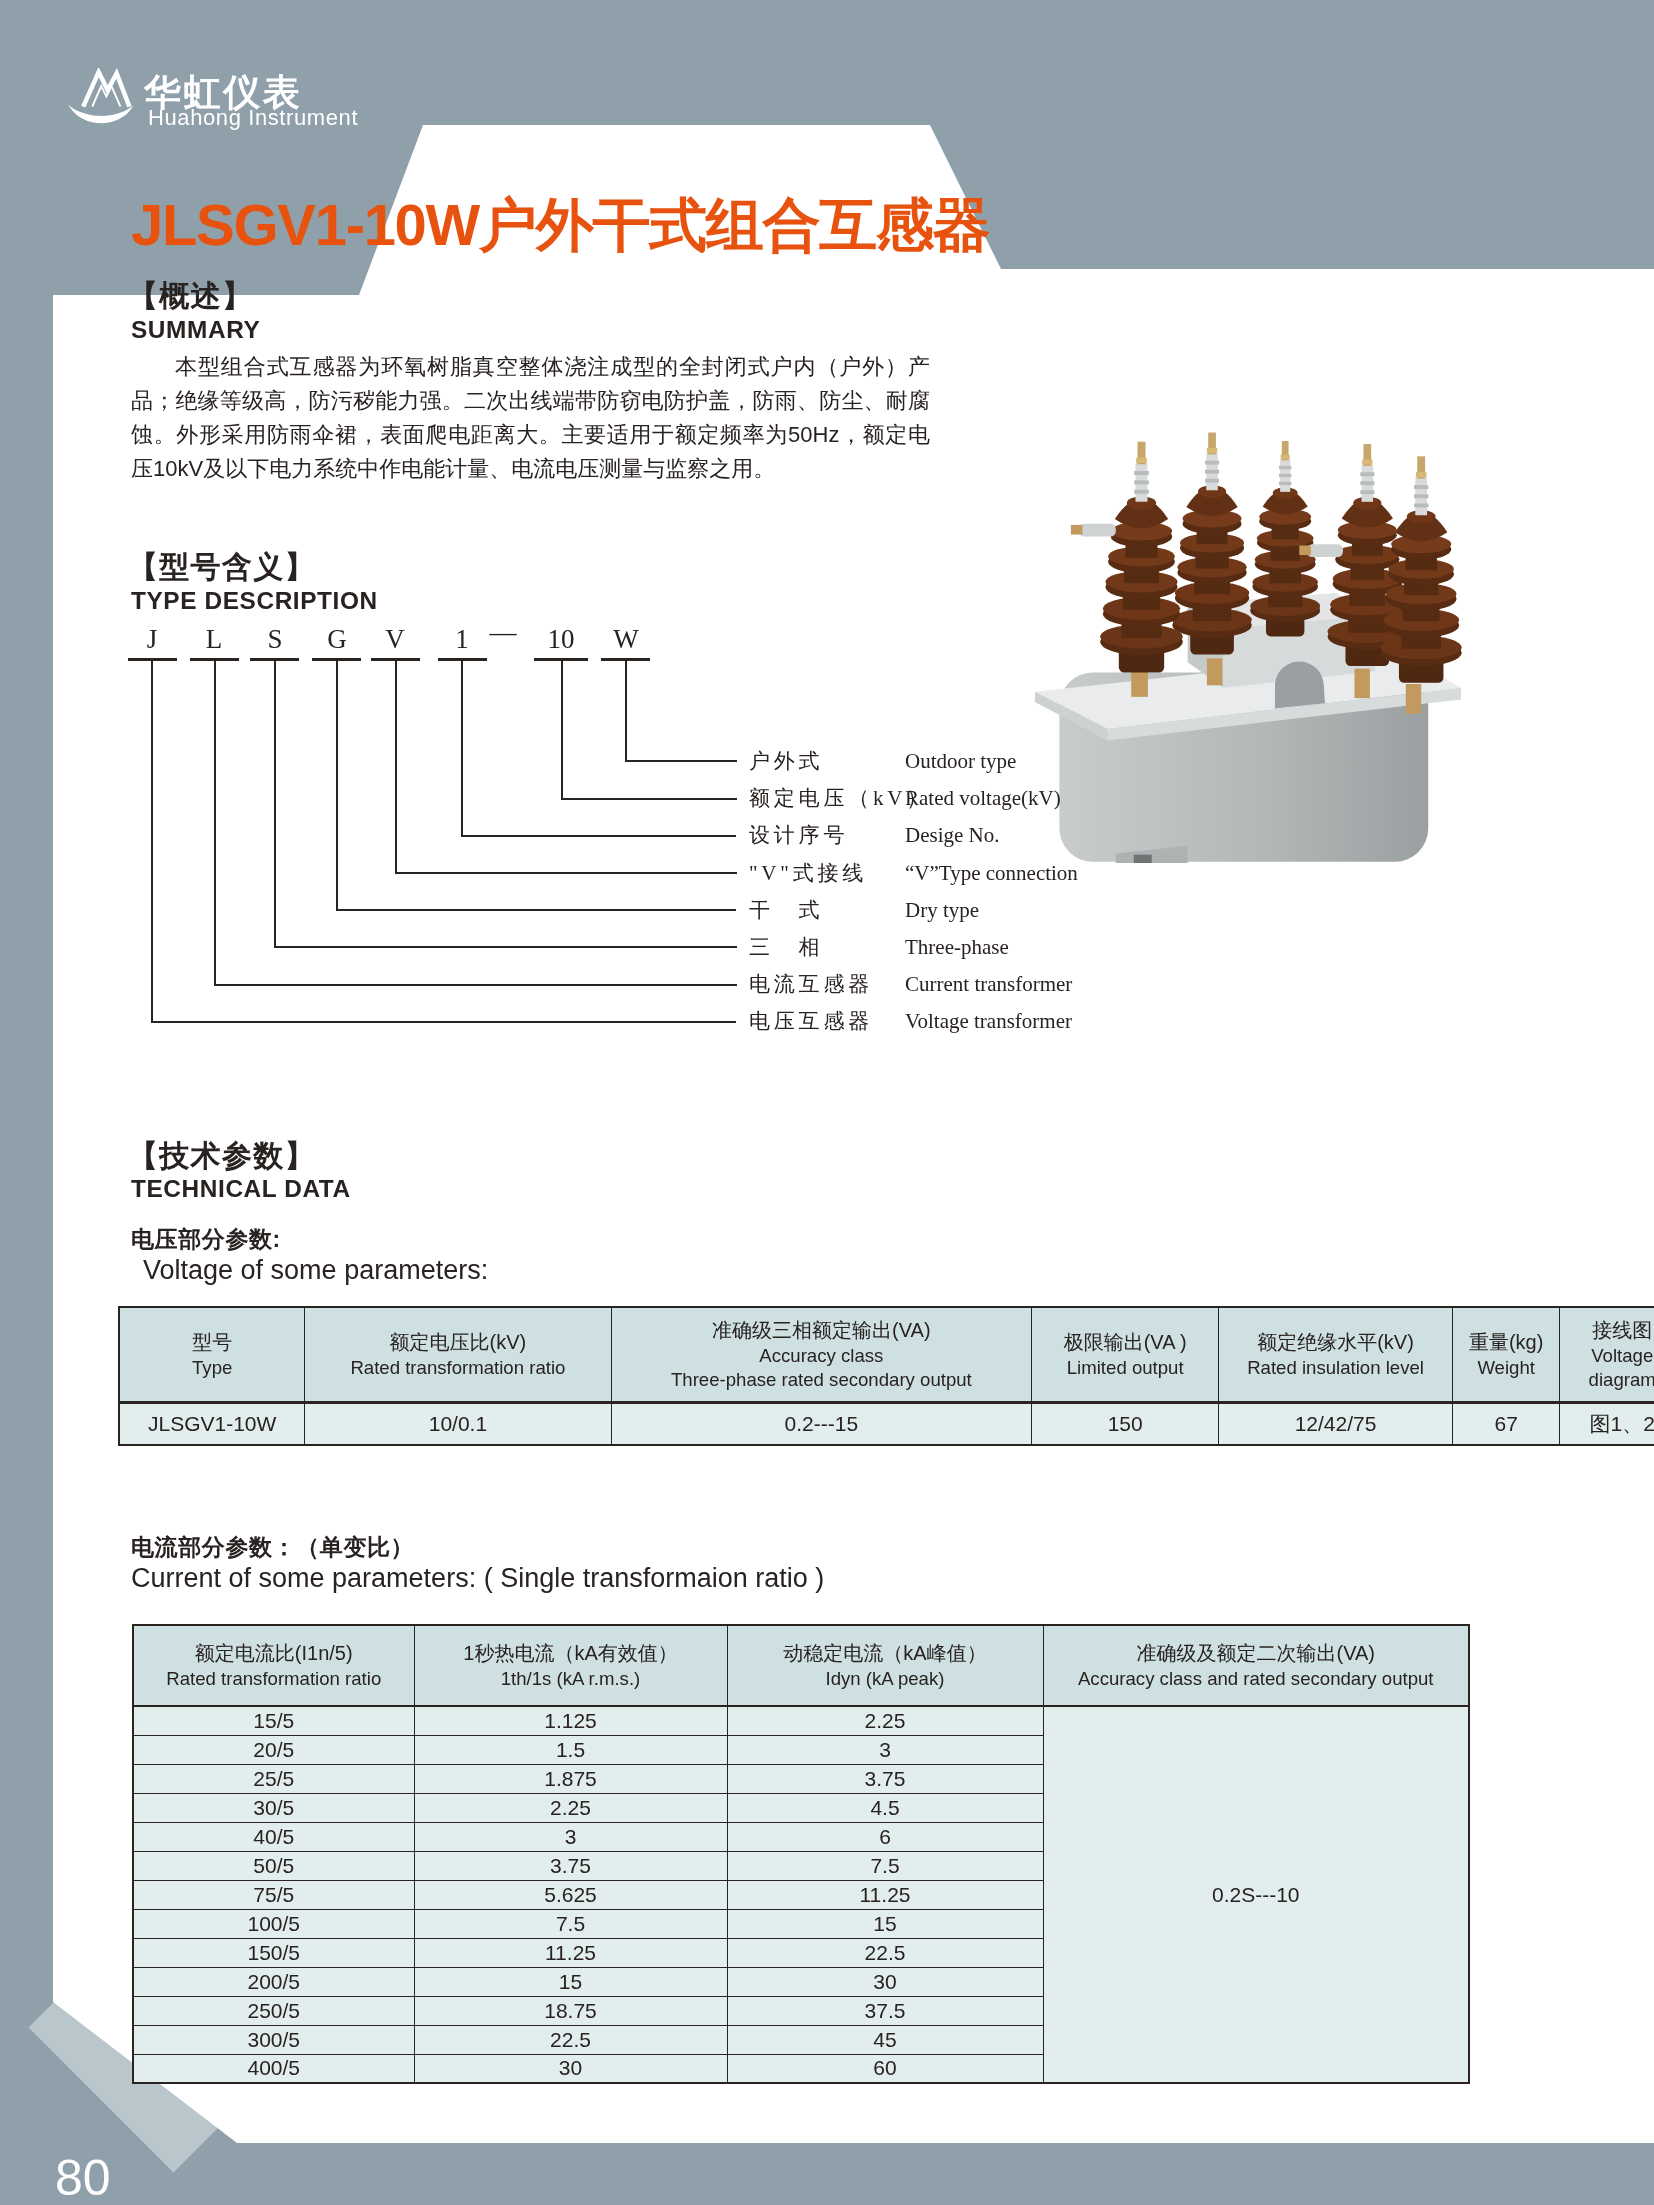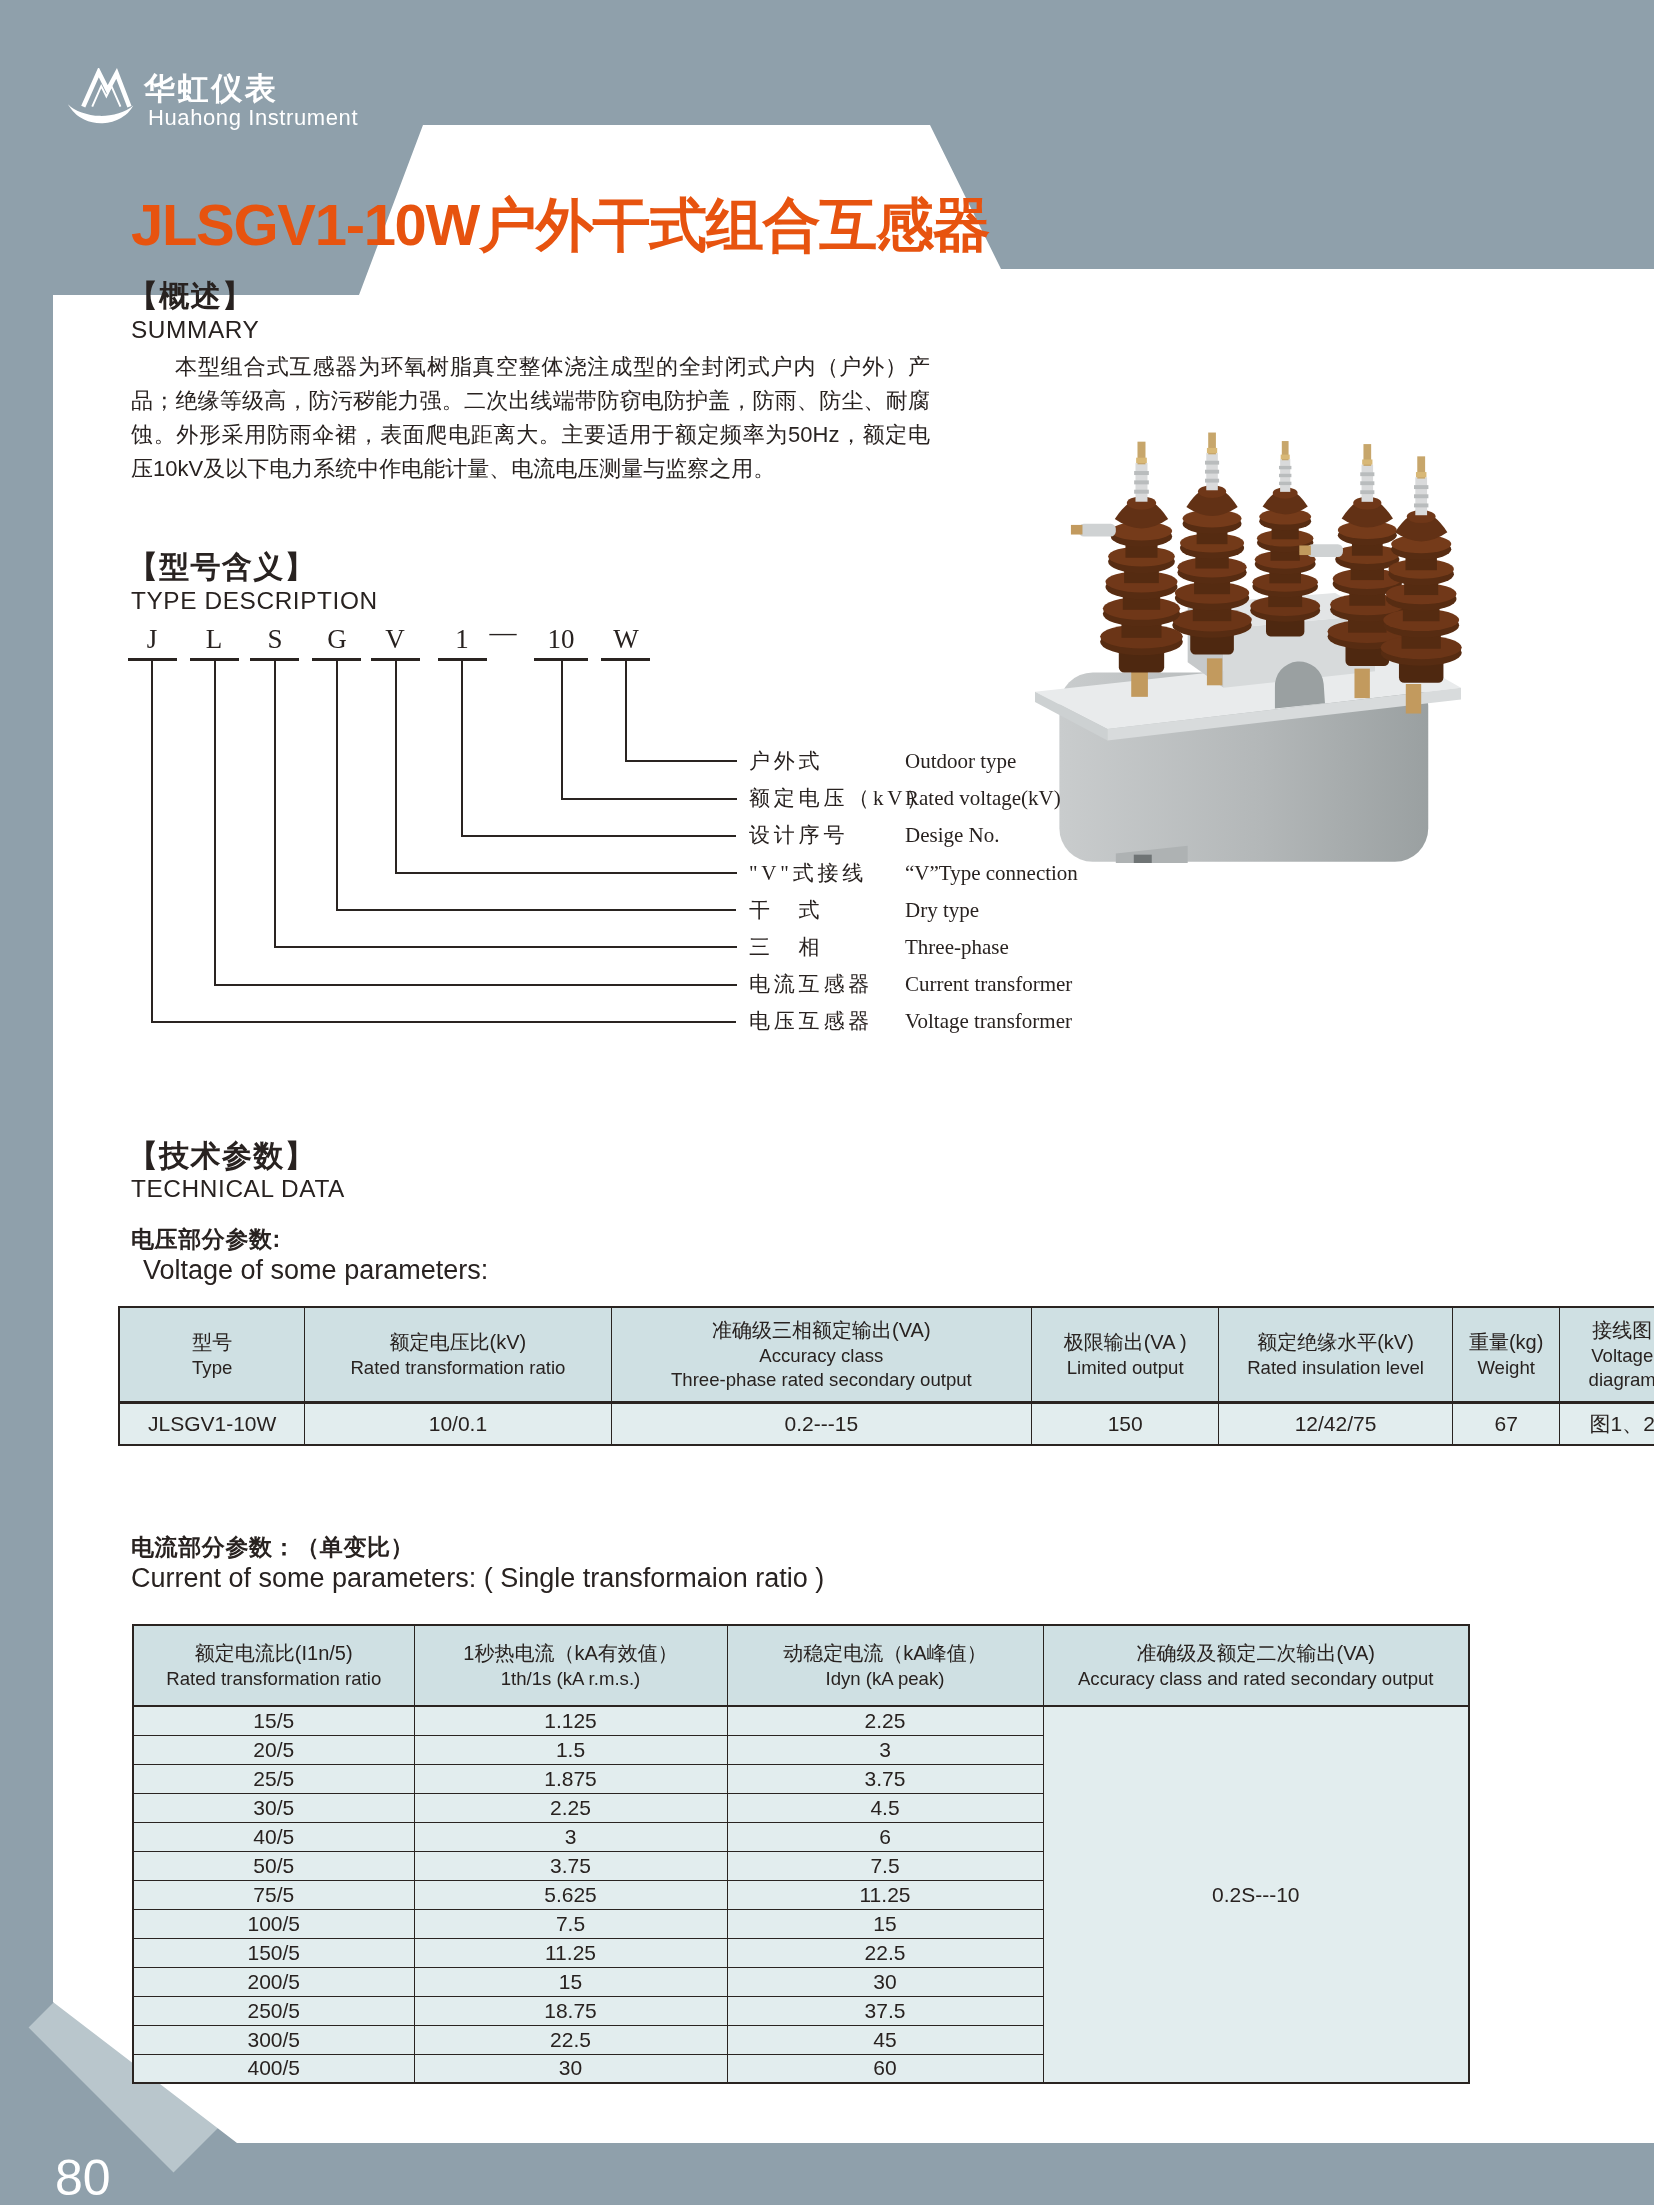--- a/index.html
+++ b/index.html
@@ -18,27 +18,27 @@
 
   
   #diamond{left:71px;top:1925px;width:205px;height:205px;background:var(--gray2);transform:rotate(45deg);}
 
   
   #panel{left:53px;top:125px;width:1601px;height:2018px;background:#ffffff;
     clip-path:polygon(0px 170px,306px 170px,370px 0px,877px 0px,948px 144px,1601px 144px,1601px 2018px,184px 2018px,0px 1877px);}
 
   
   #logo{left:64px;top:68px;width:398px;height:71px;}
-  #logo .cn{position:absolute;left:80px;top:0px;font-size:31px;font-weight:700;color:#fff;letter-spacing:2.6px;}
+  #logo .cn{position:absolute;left:80px;top:0px;font-size:37px;font-weight:700;color:#fff;letter-spacing:2.6px;}
   #logo .en{position:absolute;left:84px;top:37px;font-size:22px;font-weight:400;color:#fff;letter-spacing:0.6px;}
 
   #page-title{left:131px;top:187px;font-size:58px;font-weight:700;color:var(--orange);letter-spacing:-1.3px;white-space:nowrap;}
 
   .h-cn{font-size:30px;font-weight:700;letter-spacing:1.3px;white-space:nowrap;}
-  .h-en{font-size:24.4px;font-weight:400;letter-spacing:0.6px;white-space:nowrap;}
+  .h-en{font-size:24.4px;font-weight:700;letter-spacing:0.6px;white-space:nowrap;}
 
   #summary-cn{left:128px;top:276px;}
   #summary-en{left:131px;top:316px;}
   #summary-body{left:131px;top:350px;width:799px;font-size:22px;line-height:34px;text-align:justify;text-indent:44px;font-weight:500;}
 
   #typedesc-cn{left:128px;top:547px;}
   #typedesc-en{left:131px;top:587px;}
 
   .code-char{position:absolute;width:64px;text-align:center;font-family:"Liberation Serif",serif;font-size:27px;font-weight:500;top:624px;}
   .code-underline{position:absolute;top:658px;height:2.6px;background:var(--bdr);}

